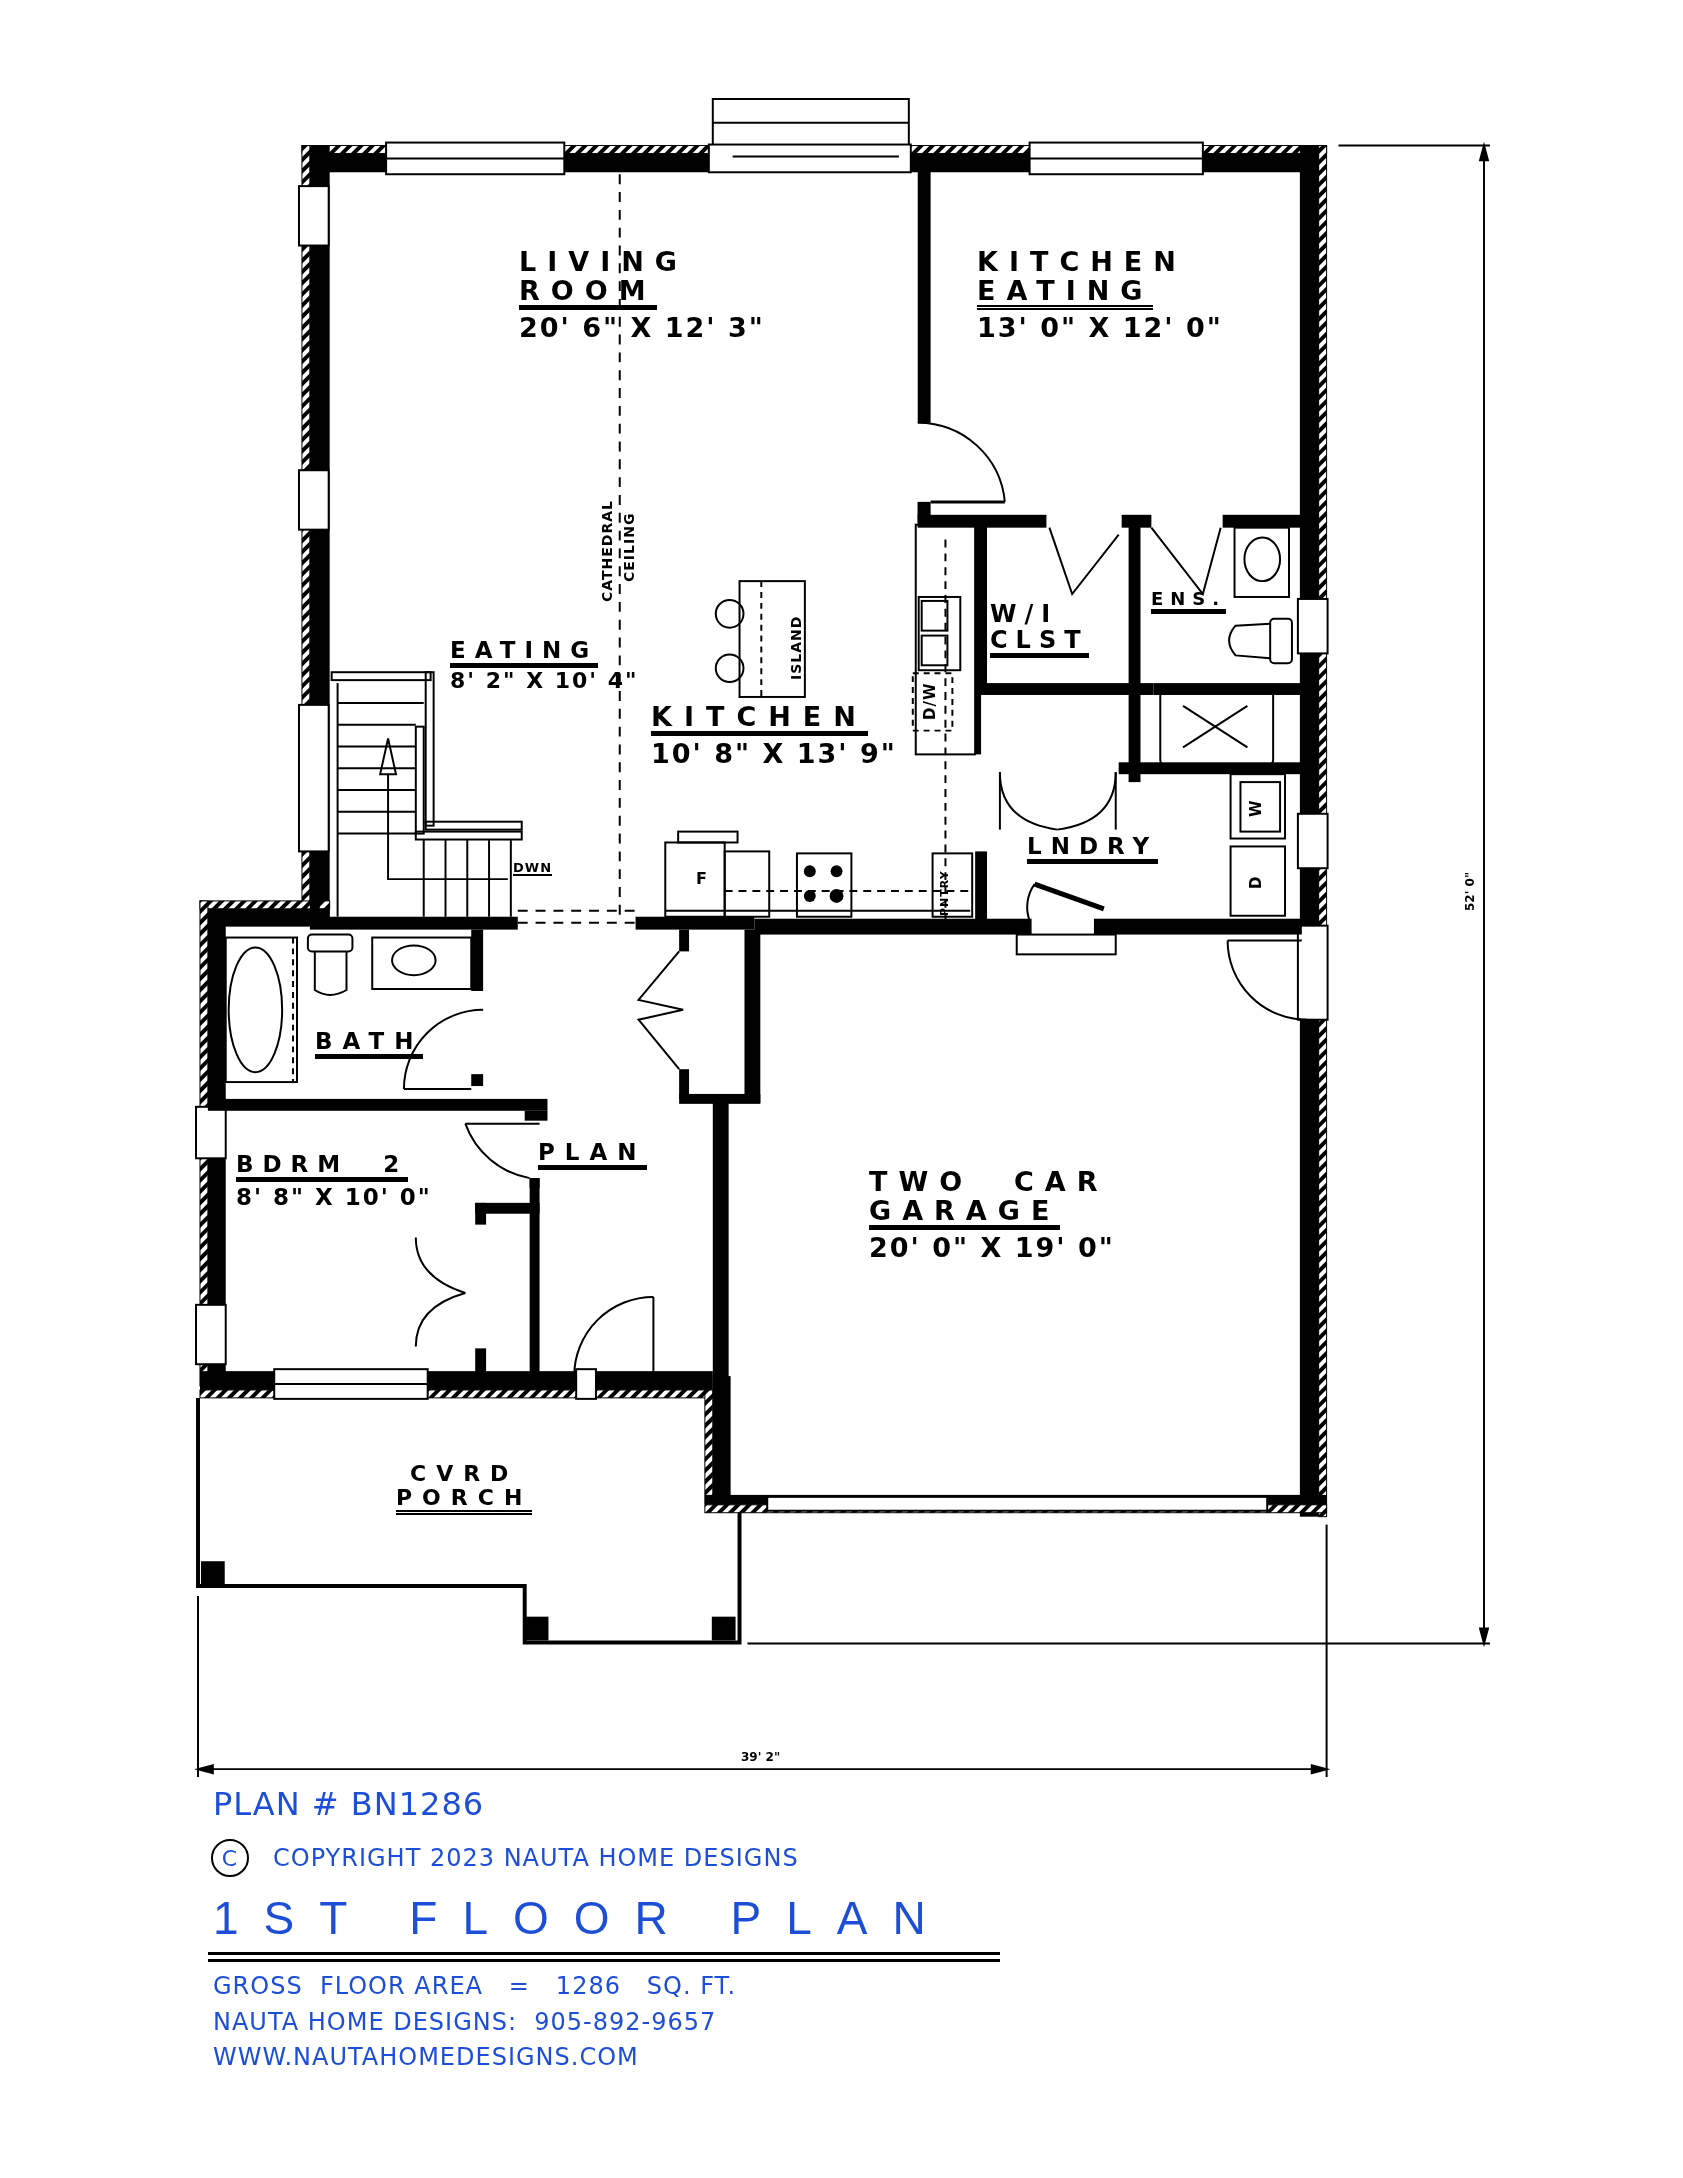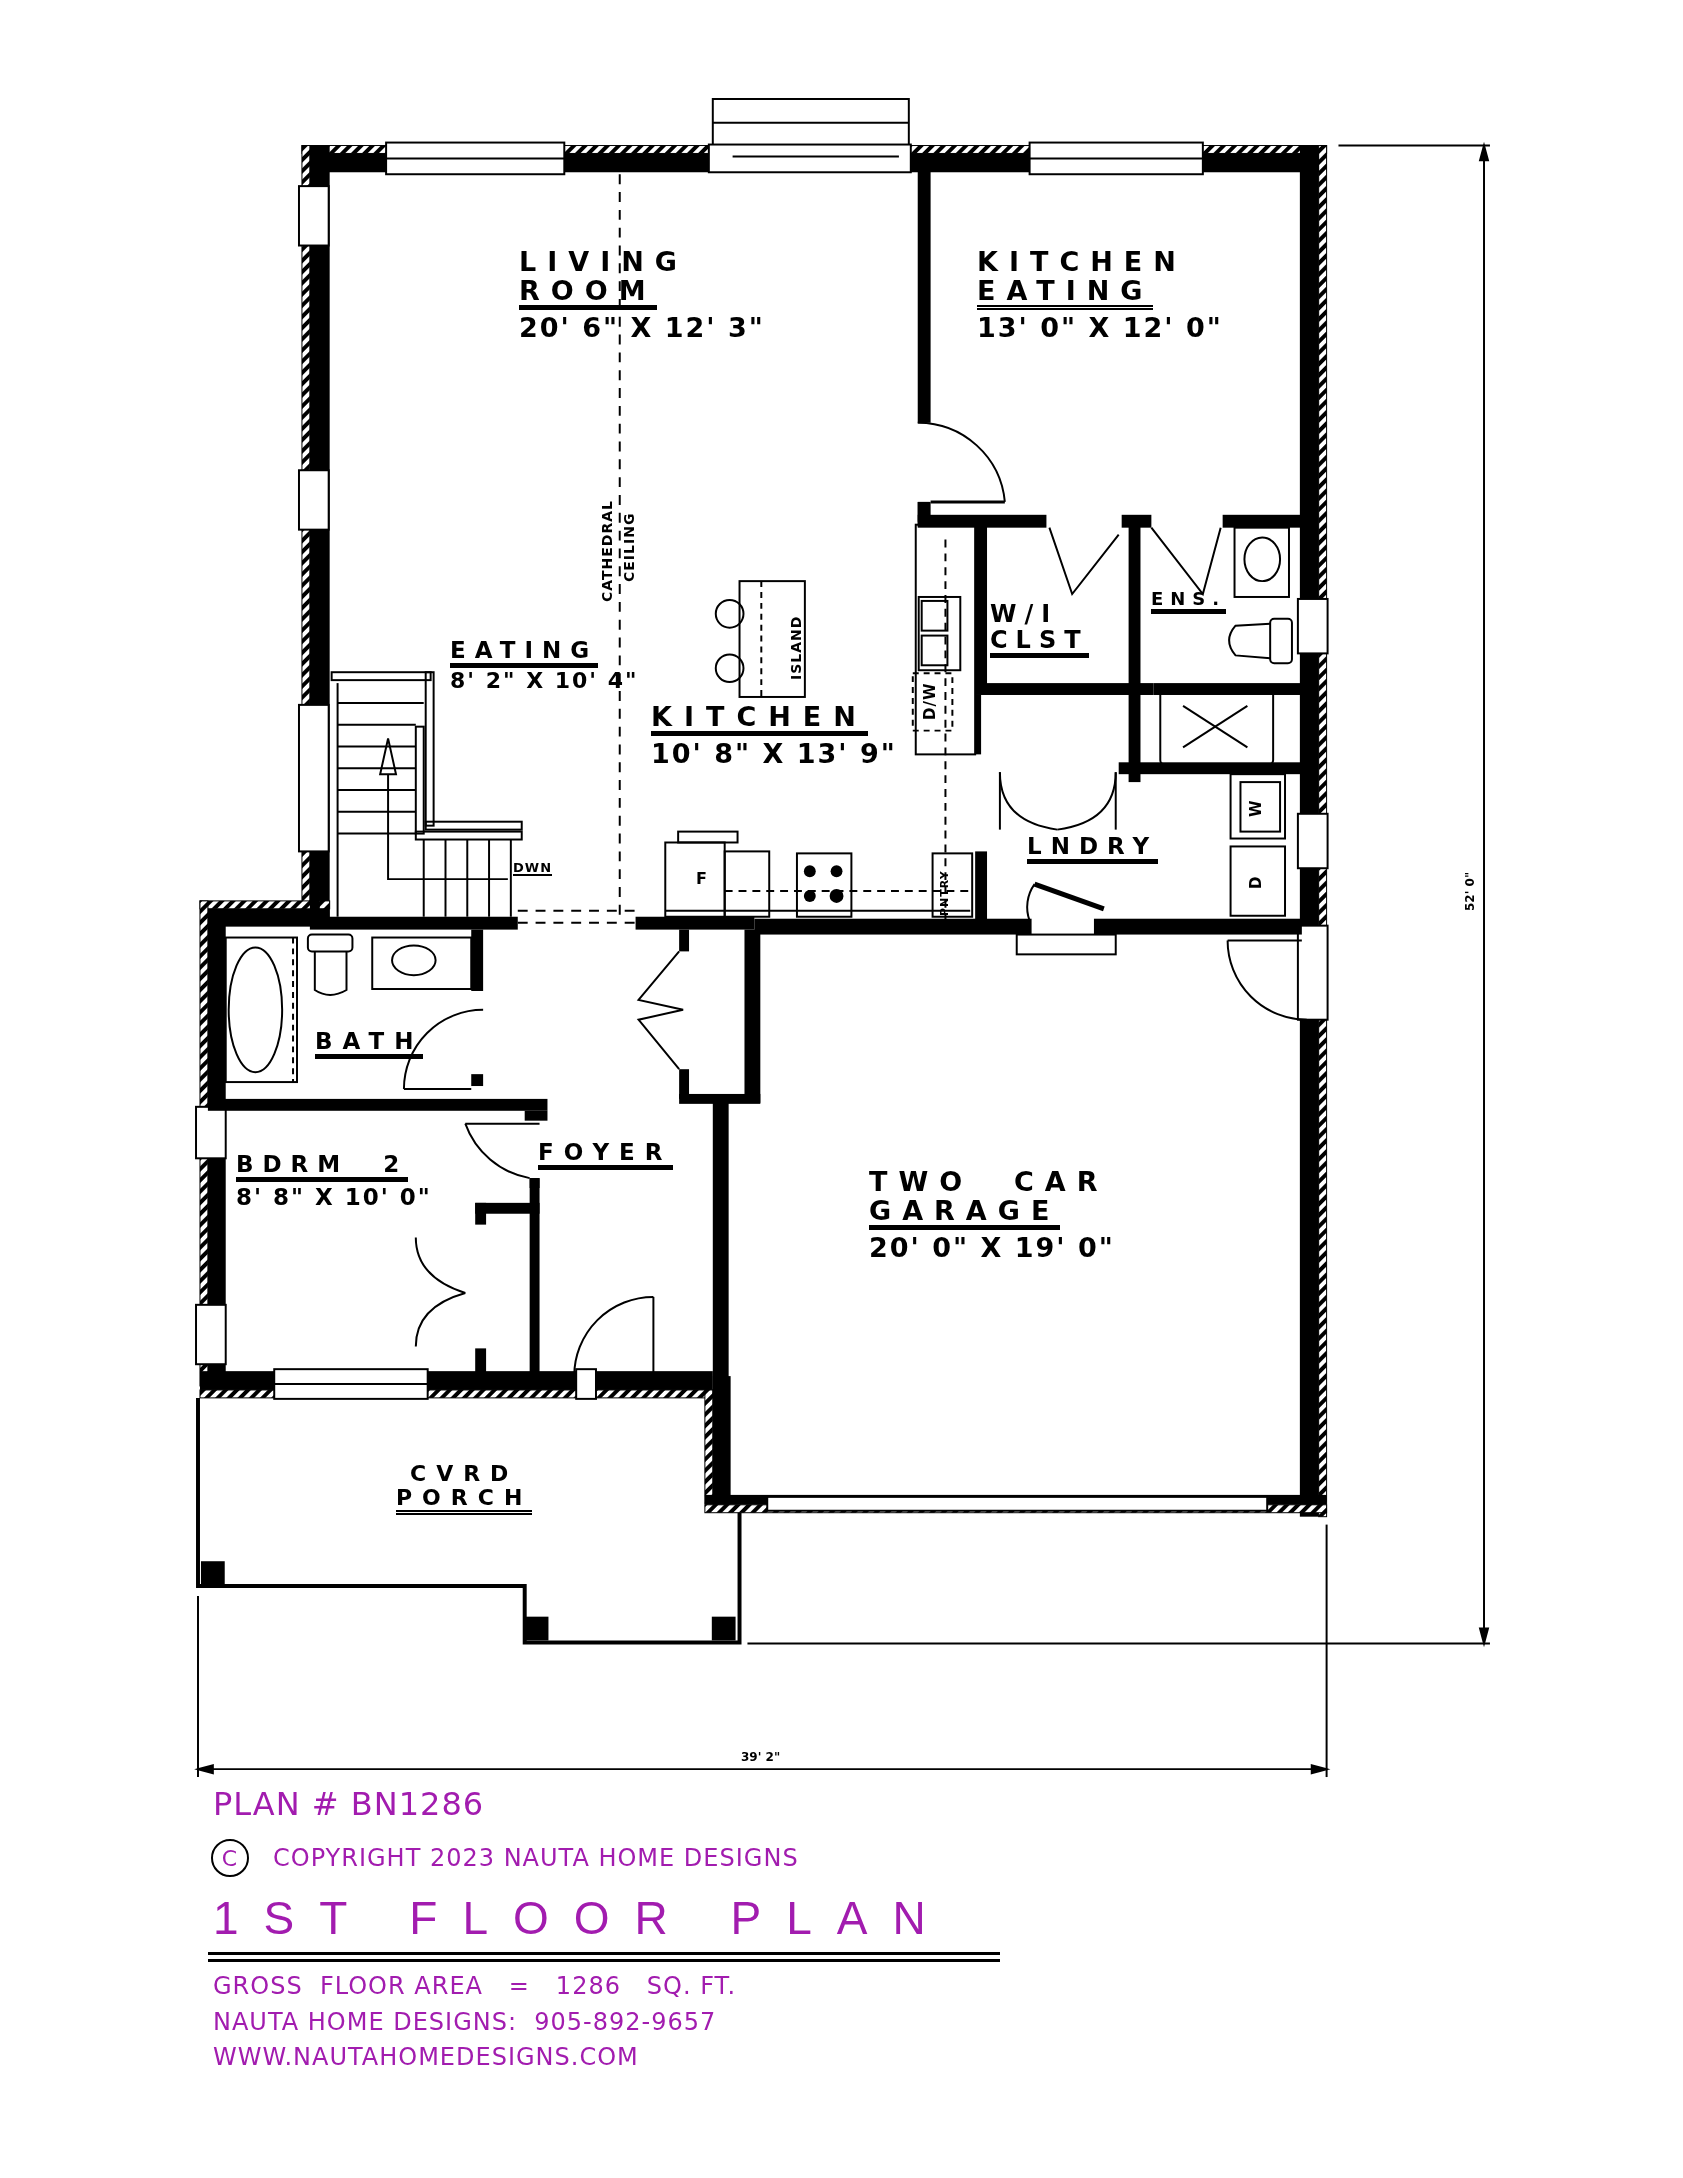--- a/index.html
+++ b/index.html
@@ -5,21 +5,21 @@
   html,body{margin:0;padding:0;background:#ffffff;}
   body{width:1683px;height:2178px;position:relative;overflow:hidden;font-family:"DejaVu Sans",sans-serif;color:#000;}
   #plan{position:absolute;left:0;top:0;width:1683px;height:2178px;}
   .lbl{position:absolute;font-family:"DejaVu Sans",sans-serif;font-weight:bold;color:#000;line-height:1;white-space:nowrap;}
   .room-name{font-size:27px;letter-spacing:11px;}
   .room-name.u{border-bottom:5px solid #000;padding-bottom:1px;}
   .room-name.uu{border-bottom:5px double #000;padding-bottom:1px;}
   .room-dim{font-size:27px;letter-spacing:2px;margin-top:4px;}
   .small{font-size:14px;letter-spacing:1px;font-weight:bold;}
   .vert{transform-origin:left top;transform:rotate(-90deg);}
-  .footer{position:absolute;left:213px;font-family:"DejaVu Sans",sans-serif;color:#a21caf;white-space:nowrap;}
+  .footer{position:absolute;left:213px;font-family:"DejaVu Sans",sans-serif;color:#1d4ed8;white-space:nowrap;}
   .f-plan{top:1785px;font-size:32px;letter-spacing:1px;}
   .f-copy{top:1839px;font-size:24px;letter-spacing:1px;display:flex;align-items:center;gap:24px;}
   .copy-circle{width:34px;height:34px;border:2px solid #000;border-radius:50%;display:flex;align-items:center;justify-content:center;font-size:22px;margin-left:-2px;}
   .f-title{top:1891px;font-size:46px;letter-spacing:25px;font-family:"Liberation Sans",sans-serif;}
   .f-title-rule{position:absolute;left:208px;width:792px;top:1952px;height:10px;border-top:3px solid #000;border-bottom:3px solid #000;box-sizing:border-box;}
   .f-area{top:1972px;font-size:24px;letter-spacing:1px;}
   .f-phone{top:2008px;font-size:24px;letter-spacing:1px;}
   .f-web{top:2043px;font-size:24px;letter-spacing:1px;}
   .dimtext{position:absolute;font-size:12px;font-weight:bold;}
 </style>
@@ -321,21 +321,21 @@
 <div class="lbl" style="left:315px;top:1030px;">
   <div class="room-name u" style="display:inline-block;font-size:23px;letter-spacing:10px;">BATH</div>
 </div>
 
 <div class="lbl" style="left:236px;top:1153px;">
   <div class="room-name u" style="display:inline-block;font-size:23px;letter-spacing:9px;white-space:pre;">BDRM  2</div>
   <div class="room-dim" style="font-size:23px;">8' 8" X 10' 0"</div>
 </div>
 
 <div class="lbl" style="left:538px;top:1141px;">
-  <div class="room-name u" style="display:inline-block;font-size:23px;letter-spacing:10px;">FOYER</div>
+  <div class="room-name u" style="display:inline-block;font-size:23px;letter-spacing:10px;">PLAN</div>
 </div>
 
 <div class="lbl" style="left:869px;top:1168px;">
   <div class="room-name" style="white-space:pre;">TWO  CAR</div>
   <div class="room-name u" style="display:inline-block;margin-top:2px;">GARAGE</div>
   <div class="room-dim">20' 0" X 19' 0"</div>
 </div>
 
 <div class="lbl" style="left:396px;top:1463px;">
   <div class="room-name" style="font-size:22px;letter-spacing:10px;margin-left:14px;">CVRD</div>

